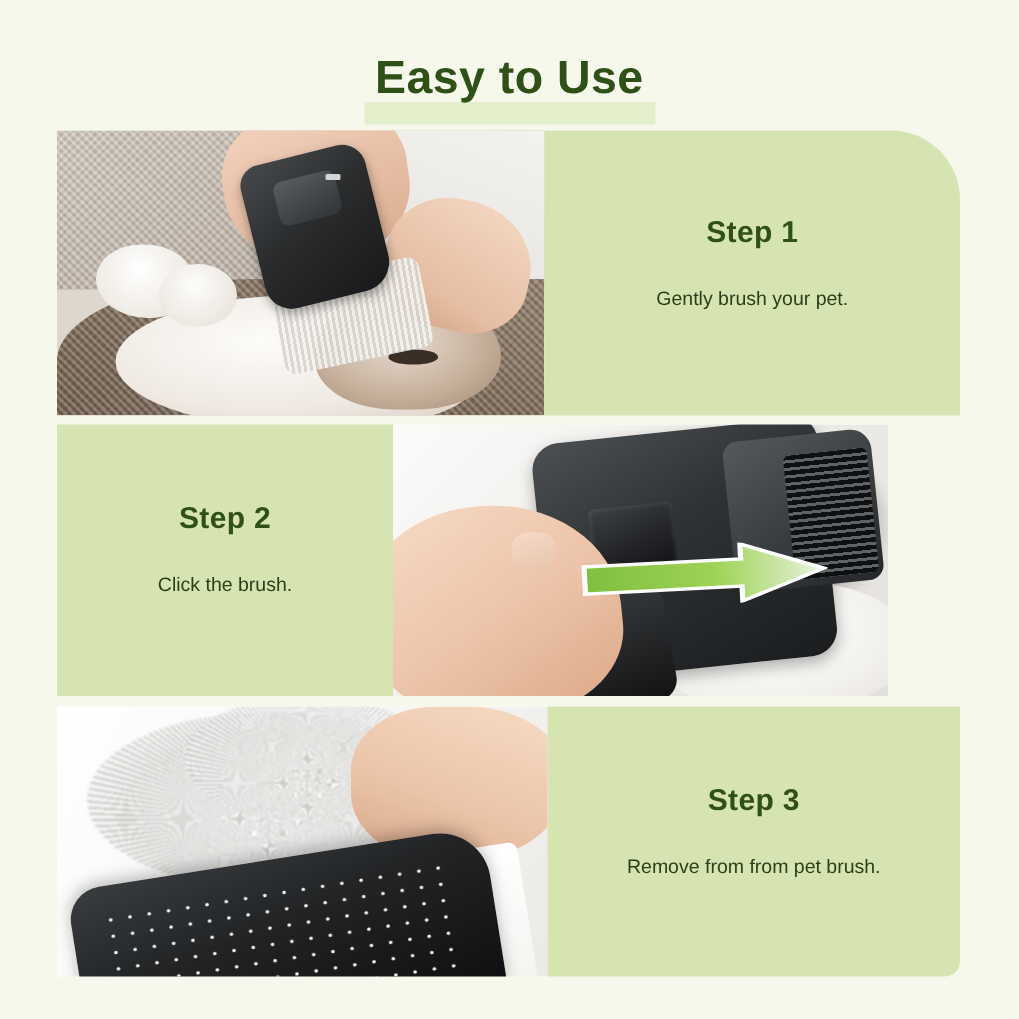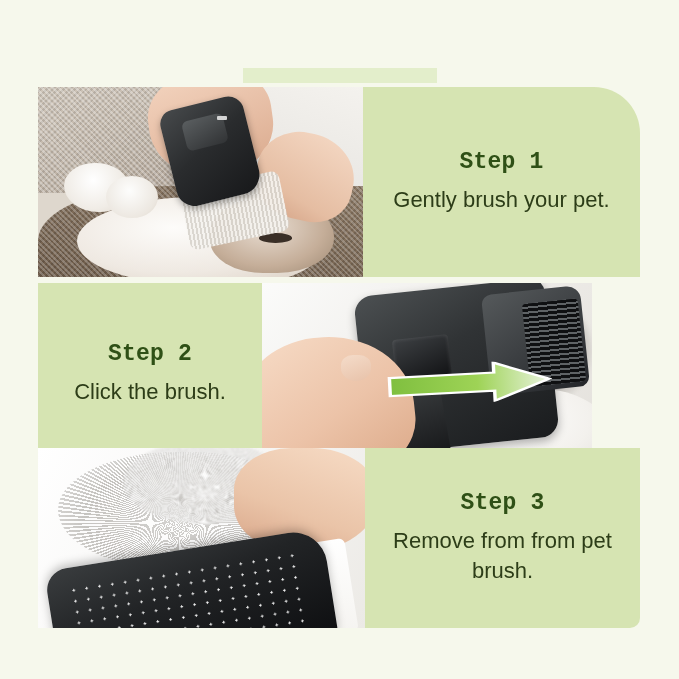--- a/index.html
+++ b/index.html
@@ -51,21 +51,21 @@
 
   
   .row {
     position: absolute;
     left: 38px;
     width: 602px;
     display: flex;
   }
   .row-1 { top: 87px;  height: 190px; }
   .row-2 { top: 283px; height: 181px; }
-  .row-3 { top: 448px; height: 180px; }
+  .row-3 { top: 471px; height: 180px; }
 
   .cell {
     position: relative;
     overflow: hidden;
   }
   .cell.photo   { background: #ffffff; }
   .cell.caption {
     background: #d6e4b2;
     display: flex;
     flex-direction: column;
@@ -76,32 +76,31 @@
 
   
   .row-1 .photo   { width: 325px; }
   .row-1 .caption { width: 277px; border-top-right-radius: 46px; }
   .row-2 .caption { width: 224px; }
   .row-2 .photo   { width: 330px; }
   .row-3 .photo   { width: 327px; }
   .row-3 .caption { width: 275px; border-bottom-right-radius: 10px; }
 
   .step-title {
-    font-size: 23px;
+    font-size: 20px;
     font-weight: bold;
     color: #2f5016;
     margin: 0 0 10px 0;
     letter-spacing: 0.2px;
-    font-family: Liberation Mono, monospace;
   }
   .step-desc {
-    font-size: 22px;
+    font-size: 13px;
     color: #2d3d18;
     line-height: 1.35;
-    margin: 0;
+    margin: 13px;
     padding: 0 16px;
     max-width: 230px;
   }
 
   
   .ph1 { position: absolute; inset: 0; background: #ded7cd; }
   .ph1 .blanket-top {
     position: absolute; left: 0; top: 0; width: 100%; height: 56%;
     background:
       repeating-linear-gradient(45deg, rgba(255,255,255,.30) 0 2px, rgba(0,0,0,0) 2px 4px),
@@ -306,20 +305,21 @@
     transform: rotate(-9deg);
   }
 </style>
 </head>
 <body>
 
 <div class="page">
 
   <div class="title-wrap">
     <div class="title-highlight"></div>
+    <span class="title-text">Easy to Use</span>
   </div>
 
   <div class="row row-1">
 
     <div class="cell photo">
       <div class="ph1">
         <div class="blanket-top"></div>
         <div class="backwall"></div>
         <div class="blanket-bot"></div>
         <div class="cat-body"></div>

